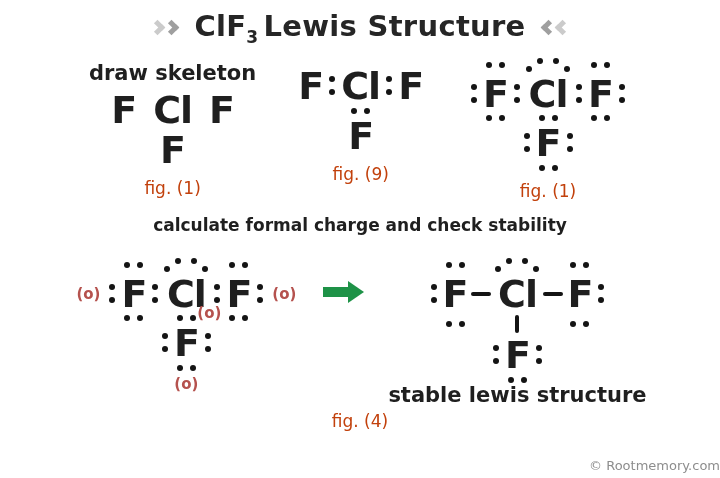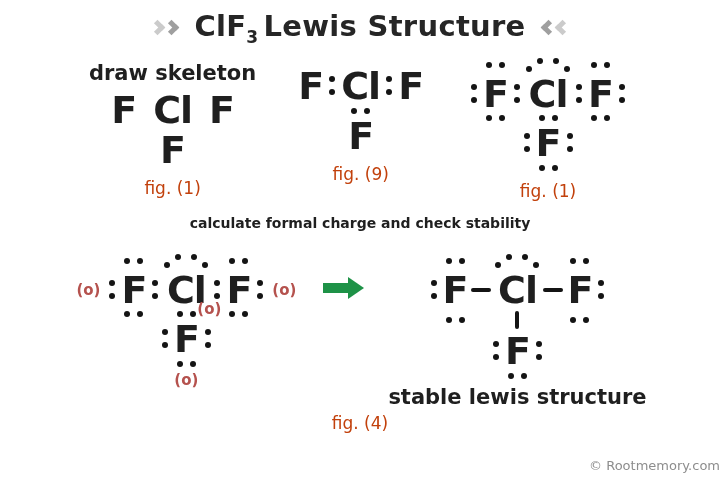--- a/index.html
+++ b/index.html
@@ -47,28 +47,28 @@
   .arc .a3{margin-top:8px;margin-left:5px;}
   .bond{width:20px;height:4px;background:var(--dot);margin:0 4px;border-radius:2px;}
   .vbond{width:4px;height:18px;background:var(--dot);border-radius:2px;}
   .charge{font-size:15px;font-weight:bold;color:var(--charge);margin:0 3px;white-space:nowrap;}
   .hpc{position:relative;}
   .hpc .hpc-off{position:absolute;left:92%;top:-11px;}
   .axial{display:flex;flex-direction:column;align-items:center;gap:4px;margin-top:4px;}
   .axrow{display:flex;align-items:center;}
 
   
-  .bottom-heading{font-size:14px;font-weight:bold;text-align:center;margin:14px 0 16px;}
+  .bottom-heading{font-size:17px;font-weight:bold;text-align:center;margin:14px 0 16px;}
   .bottom-row{display:flex;justify-content:center;align-items:flex-start;gap:24px;margin-top:10px;}
   .arrow{display:inline-flex;align-items:center;margin-top:30px;}
   .arrow-shaft{width:25px;height:10px;background:var(--arrow);}
   .arrow-tip{width:0;height:0;border-left:16px solid var(--arrow);
              border-top:11px solid transparent;border-bottom:11px solid transparent;}
   .right-block{display:flex;flex-direction:column;align-items:center;}
-  .stable-label{font-size:21px;font-weight:bold;margin-top:6px;white-space:nowrap;}
+  .stable-label{font-size:21px;font-weight:bold;white-space:nowrap;}
   .fig4-caption{text-align:center;margin-top:4px;width:100%;}
   .copyright{position:absolute;right:0;bottom:5px;font-size:13px;color:var(--muted);}
 </style>
 </head>
 <body>
 
 <div class="page">
 
   <header class="titlebar">
     <span class="chev-group">

